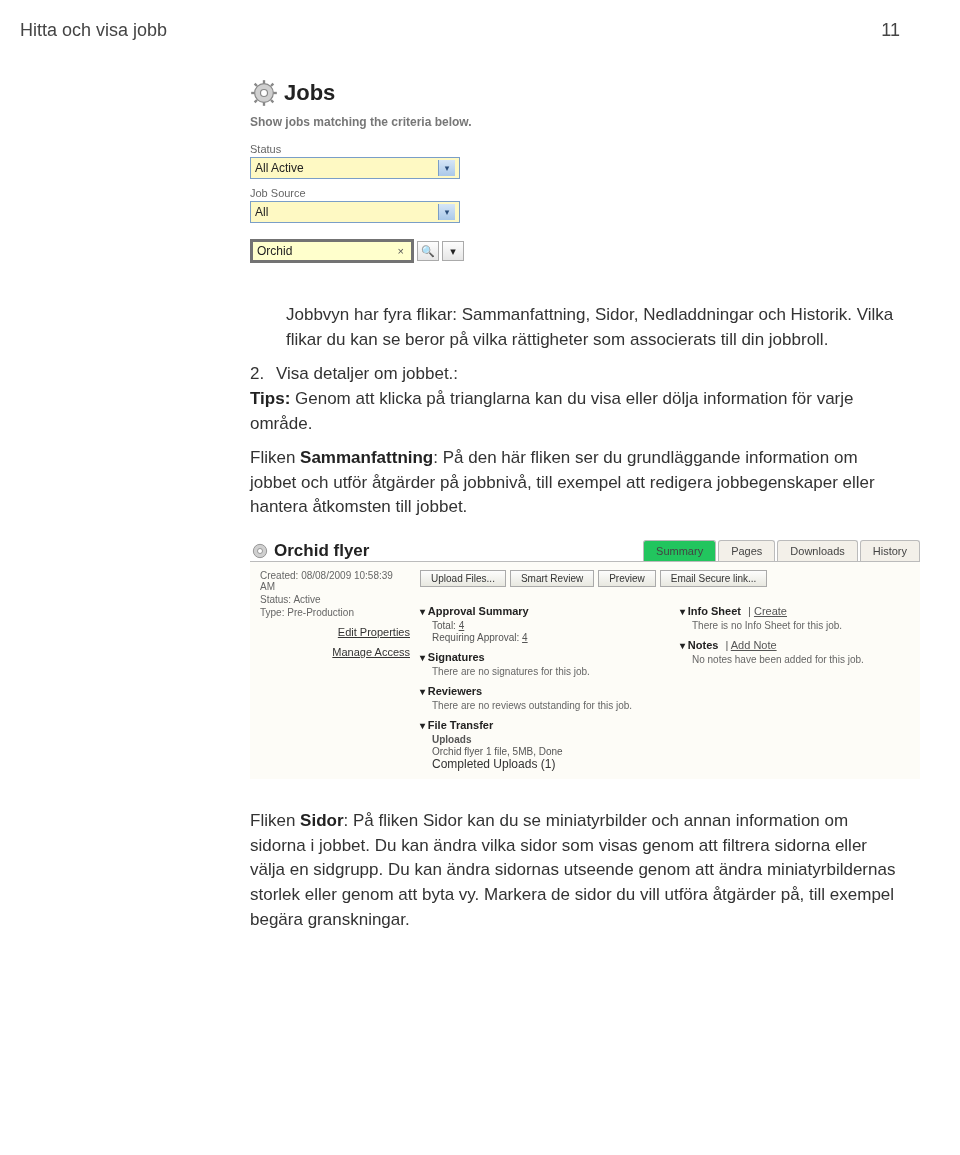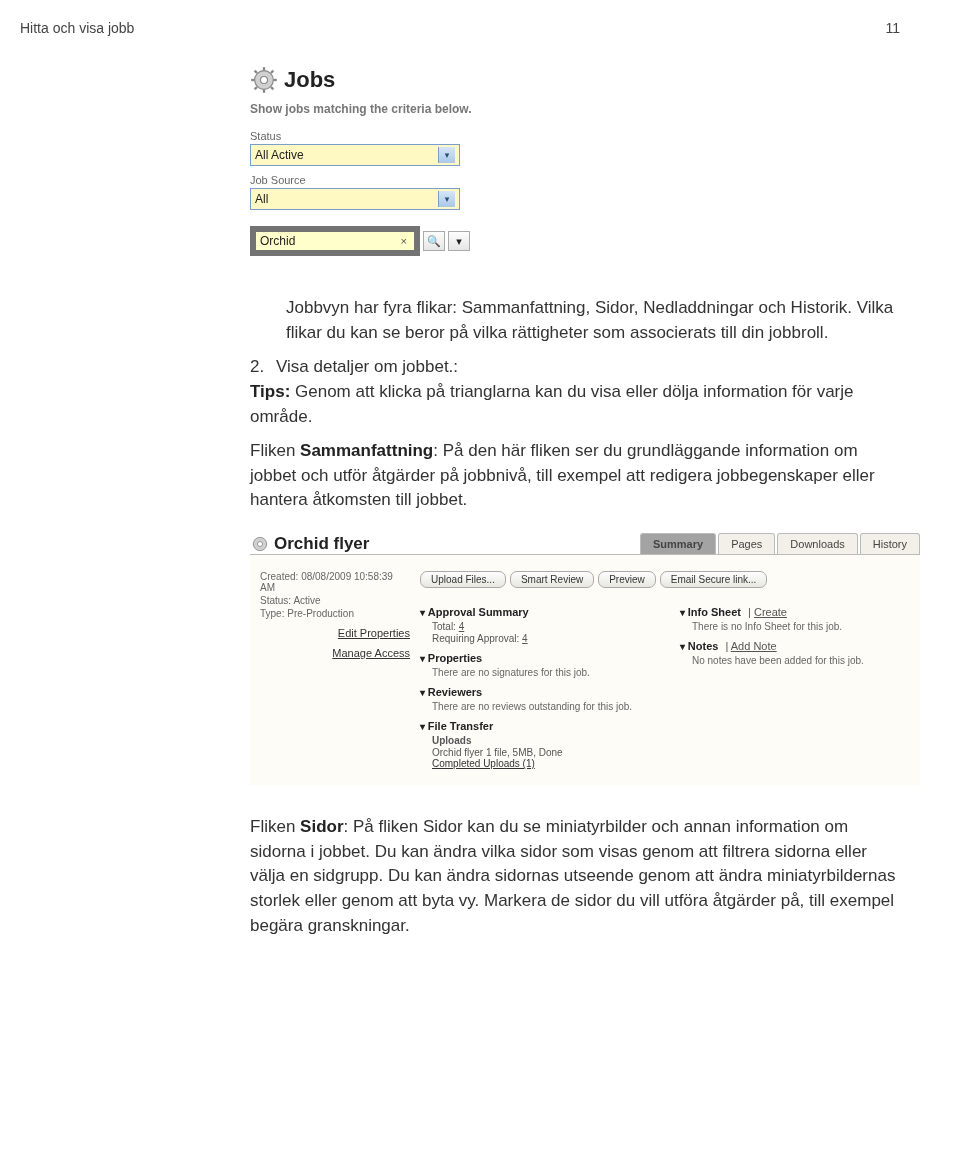--- a/index.html
+++ b/index.html
@@ -9,23 +9,23 @@
     padding: 0;
     background: #fff;
     width: 960px;
   }
   .page {
     padding: 20px 60px 40px 20px;
   }
   .header-row {
     display: flex;
     justify-content: space-between;
-    font-size: 14px;
+    font-size: 18px;
     color: #444;
-    margin-bottom: 30px;
+    margin-bottom: 38px;
     font-weight: 300;
   }
   .screenshot-box {
     margin-left: 230px;
     margin-bottom: 40px;
     width: 260px;
     margin-top: 28px;
   }
   .jobs-header {
     display: flex;
@@ -72,21 +72,21 @@
     justify-content: center;
     font-size: 9px;
     color: #2a4d7a;
   }
   .search-row {
     display: flex;
     align-items: center;
     margin-top: 16px;
   }
   .search-input {
-    border: 6px solid #737373;
+    border: 3px solid #737373;
     background: #ffffcc;
     font-size: 12px;
     padding: 2px 4px;
     width: 150px;
     display: flex;
     justify-content: space-between;
     align-items: center;
   }
   .clear-x {
     font-size: 11px;
@@ -158,27 +158,27 @@
   .flyer-tab {
     border: 1px solid #bbb;
     border-bottom: none;
     padding: 4px 12px;
     font-size: 11px;
     background: #f3f0e9;
     border-radius: 3px 3px 0 0;
     color: #444;
   }
   .flyer-tab.active {
-    background: #a3a3a3;
-    font-weight: bold;
+    background: #22c55e;
+    font-weight: normal;
   }
   .flyer-body {
     border-top: 1px solid #bbb;
     background: #fdfcf7;
-    padding: 16px 10px;
+    padding: 8px 10px;
     display: flex;
   }
   .flyer-left {
     width: 150px;
     padding-right: 10px;
     font-size: 10px;
     color: #666;
   }
   .flyer-left .meta { margin-bottom: 2px; }
   .flyer-left .link {
@@ -195,21 +195,21 @@
   .toolbar-row {
     display: flex;
     gap: 4px;
     margin-bottom: 10px;
   }
   .tool-btn {
     border: 1px solid #aaa;
     background: linear-gradient(#fdfdfd, #e8e8e0);
     padding: 2px 10px;
     font-size: 10px;
-    border-radius: 7px;
+    border-radius: 0;
     color: #333;
     text-align: center;
   }
   .two-col {
     display: flex;
     gap: 30px;
   }
   .col { flex: 1; }
   .section-head {
     font-weight: bold;
@@ -231,23 +231,22 @@
     margin-left: 4px;
   }
   .sub-action .linkish { text-decoration: underline; }
   .small-note { font-size: 10px; color: #666; margin-left: 12px;}
   .uploads-row {
     font-size: 10px;
     color: #555;
     margin-left: 12px;
   }
   .completed-link {
-    text-decoration: underline;
     color: #333;
-    font-size: 10px;
+    font-size: 12px;
     margin-left: 12px;
   }
 </style>
 </head>
 <body>
 
 <div class="page">
 
   <div class="header-row">
     <span>Hitta och visa jobb</span>
@@ -346,21 +345,21 @@
           <div class="tool-btn">Smart Review</div>
           <div class="tool-btn">Preview</div>
           <div class="tool-btn">Email Secure link...</div>
         </div>
         <div class="two-col">
           <div class="col">
             <div class="section-head"><span class="tri"></span><span>Approval Summary</span></div>
             <div class="kv"><span>Total:</span> <span class="u">4</span></div>
             <div class="kv"><span>Requiring Approval:</span> <span class="u">4</span></div>
 
-            <div class="section-head"><span class="tri"></span><span>Properties</span></div>
+            <div class="section-head"><span class="tri"></span><span>Signatures</span></div>
             <div class="small-note">There are no signatures for this job.</div>
 
             <div class="section-head"><span class="tri"></span><span>Reviewers</span></div>
             <div class="small-note">There are no reviews outstanding for this job.</div>
 
             <div class="section-head"><span class="tri"></span><span>File Transfer</span></div>
             <div class="kv" style="font-weight:bold">Uploads</div>
             <div class="uploads-row">Orchid flyer 1 file, 5MB, Done</div>
             <div class="completed-link">Completed Uploads (1)</div>
           </div>

